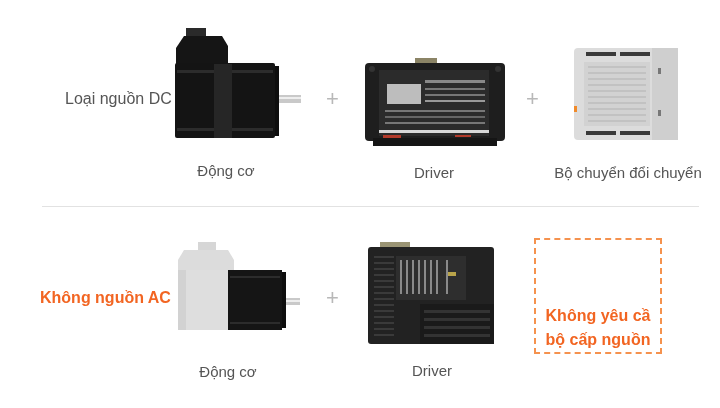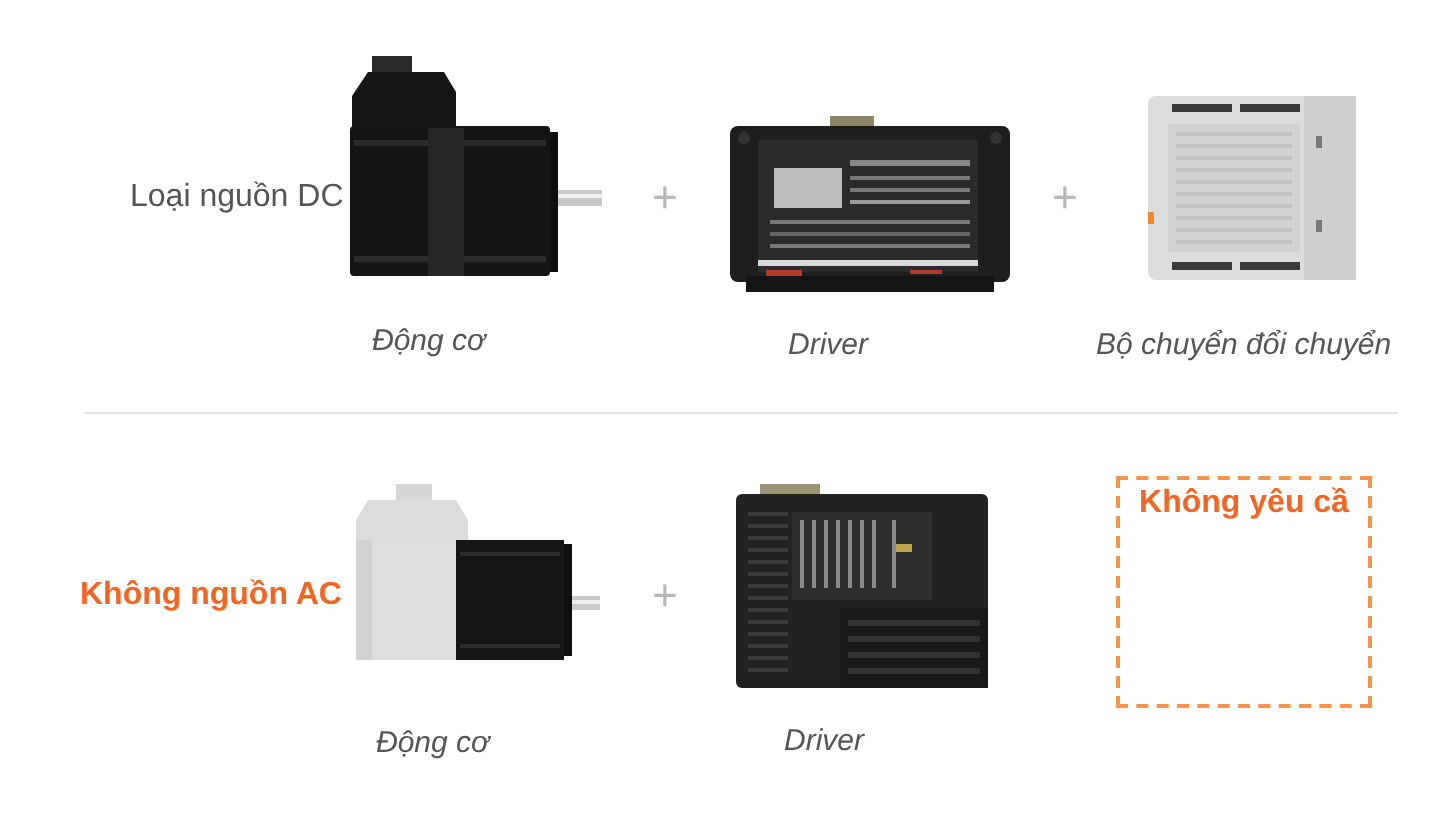--- a/index.html
+++ b/index.html
@@ -1,26 +1,26 @@
 <!DOCTYPE html>
 <html><head>
 <meta charset="utf-8">
 <style>
   html, body { margin:0; padding:0; background:#ffffff; }
   body { width:720px; height:408px; position:relative; overflow:hidden;
          font-family:"Liberation Sans", sans-serif; }
   .abs { position:absolute; }
   .row-label { font-size:16px; color:#555555; }
   .row-label.ac { color:#f26522; font-weight:bold; }
-  .caption { font-size:15px; color:#555555; text-align:left; line-height:22px;font-style:italic; }
+  .caption { font-size:15px; color:#555555; text-align:center; line-height:22px; }
   .plus { font-size:22px; color:#b8b8b8; font-weight:300; }
   .divider { left:42px; top:206px; width:657px; height:1px; background:#e2e2e2; }
-  .dashed-box { left:558px; top:238px; width:128px; height:116px;
+  .dashed-box { left:534px; top:238px; width:128px; height:116px;
                 border:2px dashed #f5924e; box-sizing:border-box;
-                display:flex; align-items:flex-start; justify-content:center; text-align:center; }
+                display:flex; align-items:flex-end; justify-content:center; text-align:center; }
   .dashed-box span { color:#f26522; font-weight:bold; font-size:16px; line-height:24px; }
   svg { display:block; }
 </style>
 </head>
 <body>
 
 <div class="abs row-label" style="left:38px; top:90px;margin-left:27px;">Loại nguồn DC</div>
 
 <div class="abs" style="left:170px; top:28px;">
   <svg width="136" height="110" viewBox="0 0 136 110">
@@ -151,17 +151,18 @@
         <rect x="56" y="76" width="66" height="3"></rect>
       <rect x="56" y="84" width="66" height="3"></rect>
         <rect x="56" y="92" width="66" height="3"></rect>
     </g>
   </svg>
 </div>
 
 <div class="abs dashed-box">
   <span>
     <span>Không yêu cầ</span><br>
+    <span>bộ cấp nguồn</span>
   </span>
 </div>
 
 <div class="abs caption" style="left:188px; top:361px; width:80px;">Động cơ</div>
 <div class="abs caption" style="left:392px; top:360px; width:80px;">Driver</div>
 
 </body></html>

